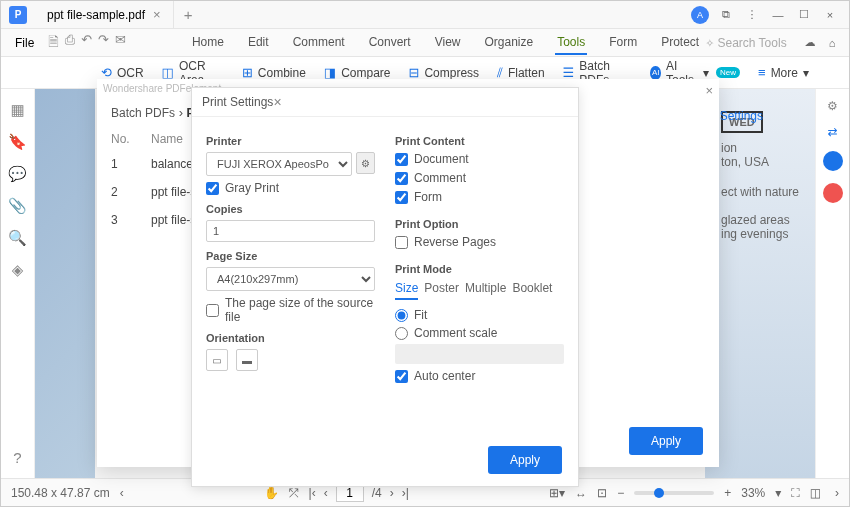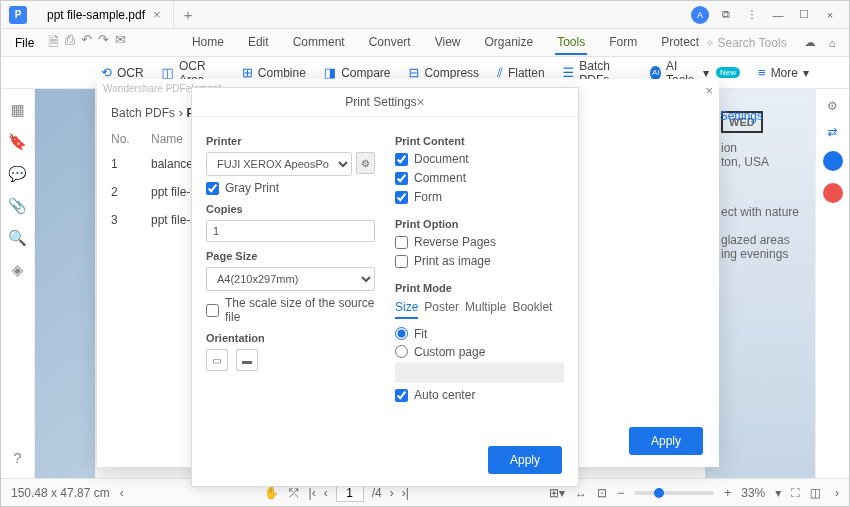--- a/index.html
+++ b/index.html
@@ -40,29 +40,29 @@
 .watermark{position:absolute;top:4px;left:6px;font-size:10px;color:#bbb}
 .breadcrumb{padding:26px 14px 8px;font-size:13px;color:#555}
 .breadcrumb b{color:#333}
 .settings-link{position:absolute;right:-44px;top:30px;color:#1a73e8;font-size:12px}
 .batch-table{padding:0 14px}
 .batch-table .th{display:flex;gap:20px;color:#888;font-size:11px;padding:4px 0}
 .batch-table .tr{display:flex;gap:20px;padding:7px 0;font-size:12px;color:#444}
 .batch-table .no{width:20px}
 .apply-btn-batch{position:absolute;bottom:12px;right:16px;background:#1a73e8;color:#fff;border:none;padding:7px 22px;border-radius:3px;font-size:12px;cursor:pointer}
 .print-dialog{position:absolute;left:190px;top:86px;width:388px;height:400px;background:#fff;border:1px solid #ddd;box-shadow:0 2px 12px rgba(0,0,0,.12);z-index:10}
-.pd-title{display:flex;justify-content:center;align-items:center;padding:6px 10px;border-bottom:1px solid #eee;font-size:12px;color:#555}
+.pd-title{display:flex;justify-content:flex-start;align-items:center;padding:6px 10px;border-bottom:1px solid #eee;font-size:12px;color:#555}
 .pd-close{color:#888;font-size:14px;cursor:pointer}
 .pd-body{display:flex;padding:10px 14px;gap:20px}
 .pd-col{flex:1}
 .pd-label{font-size:11px;color:#555;font-weight:600;margin:8px 0 5px}
 .pd-select,.pd-input{width:100%;border:1px solid #d0d0d0;padding:4px 6px;font-size:11px;border-radius:2px;background:#fff;color:#555}
 .pd-check{display:flex;align-items:center;gap:6px;margin:5px 0;font-size:11px;color:#555}
 .pd-check input{accent-color:#1a73e8;width:13px;height:13px}
-.pd-radio{display:flex;align-items:flex-start;gap:6px;margin:4px 0;font-size:11px;color:#555}
+.pd-radio{display:flex;align-items:flex-end;gap:6px;margin:4px 0;font-size:11px;color:#555}
 .pd-radio input{accent-color:#1a73e8}
 .pd-tabs{display:flex;gap:6px;font-size:11px;margin:6px 0 8px}
 .pd-tab{color:#666;cursor:pointer;padding-bottom:3px}
 .pd-tab.active{color:#1a73e8;border-bottom:2px solid #1a73e8}
 .orient-box{display:flex;gap:8px}
 .orient-btn{width:22px;height:22px;border:1px solid #ccc;border-radius:2px;display:flex;align-items:center;justify-content:center;font-size:10px;color:#666}
 .disabled-bar{background:#eee;height:20px;border-radius:2px;margin:4px 0}
 .apply-btn{position:absolute;bottom:12px;right:16px;background:#1a73e8;color:#fff;border:none;padding:7px 22px;border-radius:3px;font-size:12px;cursor:pointer}
 .statusbar{position:absolute;bottom:0;left:0;right:0;height:28px;border-top:1px solid #e5e5e5;background:#fafafa;display:flex;align-items:center;padding:0 10px;gap:10px;font-size:11px;color:#666}
 .statusbar .spacer{flex:1}
@@ -181,21 +181,21 @@
     <span style="color:#888">⚙</span>
     <span style="color:#1a73e8">⇄</span>
     <div class="ai-bubble"></div>
     <div class="translate-bubble"></div>
   </div>
 </div>
 
 <div class="right-content">
   <div class="logo-box">WED</div>
   <div>ion</div>
-  <div style="margin-bottom:36px">ton, USA</div>
+  <div style="margin-bottom:16px">ton, USA</div>
   <div style="margin-bottom:14px">ect with nature</div>
   <div>glazed areas</div>
   <div>ing evenings</div>
 </div>
 
 <div class="batch-panel">
   <span class="watermark">Wondershare PDFelement</span>
   <span class="batch-header">×</span>
   <div class="breadcrumb">
     <span>Batch PDFs</span> › <b>Pr</b>
@@ -237,21 +237,21 @@
       <label class="pd-check">
           <input type="checkbox" checked="" style="">
           <span>Gray Print</span>
         </label>
       <div class="pd-label">Copies</div>
       <input class="pd-input" type="number" value="1" style="">
       <div class="pd-label">Page Size</div>
       <select class="pd-select"><option>A4(210x297mm)</option></select>
       <label class="pd-check">
           <input type="checkbox" style="">
-          <span>The scale size of the source file</span>
+          <span>The page size of the source file</span>
         </label>
       <div class="pd-label">Orientation</div>
       <div class="orient-box">
         <div class="orient-btn">▭</div>
         <div class="orient-btn">▬</div>
       </div>
     </div>
     <div class="pd-col">
       <div class="pd-label">Print Content</div>
       <label class="pd-check">
@@ -263,39 +263,35 @@
           <span>Comment</span>
         </label>
       <label class="pd-check">
           <input type="checkbox" checked="" style="">
           <span>Form</span>
         </label>
       <div class="pd-label" style="margin-top:14px">Print Option</div>
       <label class="pd-check">
           <input type="checkbox" style="">
           <span>Reverse Pages</span>
-        </label>
-      <label class="pd-check">
-          <input type="checkbox" style="">
-          <span>Print as image</span>
         </label>
       <div class="pd-label" style="margin-top:14px">Print Mode</div>
       <div class="pd-tabs">
         <span class="pd-tab active">Size</span>
         <span class="pd-tab">Poster</span>
         <span class="pd-tab">Multiple</span>
         <span class="pd-tab">Booklet</span>
       </div>
       <label class="pd-radio">
           <input type="radio" name="fit" checked="" style="">
           <span>Fit</span>
         </label>
       <label class="pd-radio">
           <input type="radio" name="fit" style="">
-          <span>Custom page</span>
+          <span>Comment scale</span>
         </label>
       <div class="disabled-bar"></div>
       <label class="pd-check">
           <input type="checkbox" checked="" style="">
           <span>Auto center</span>
         </label>
     </div>
   </div>
   <button class="apply-btn">Apply</button>
 </div>

